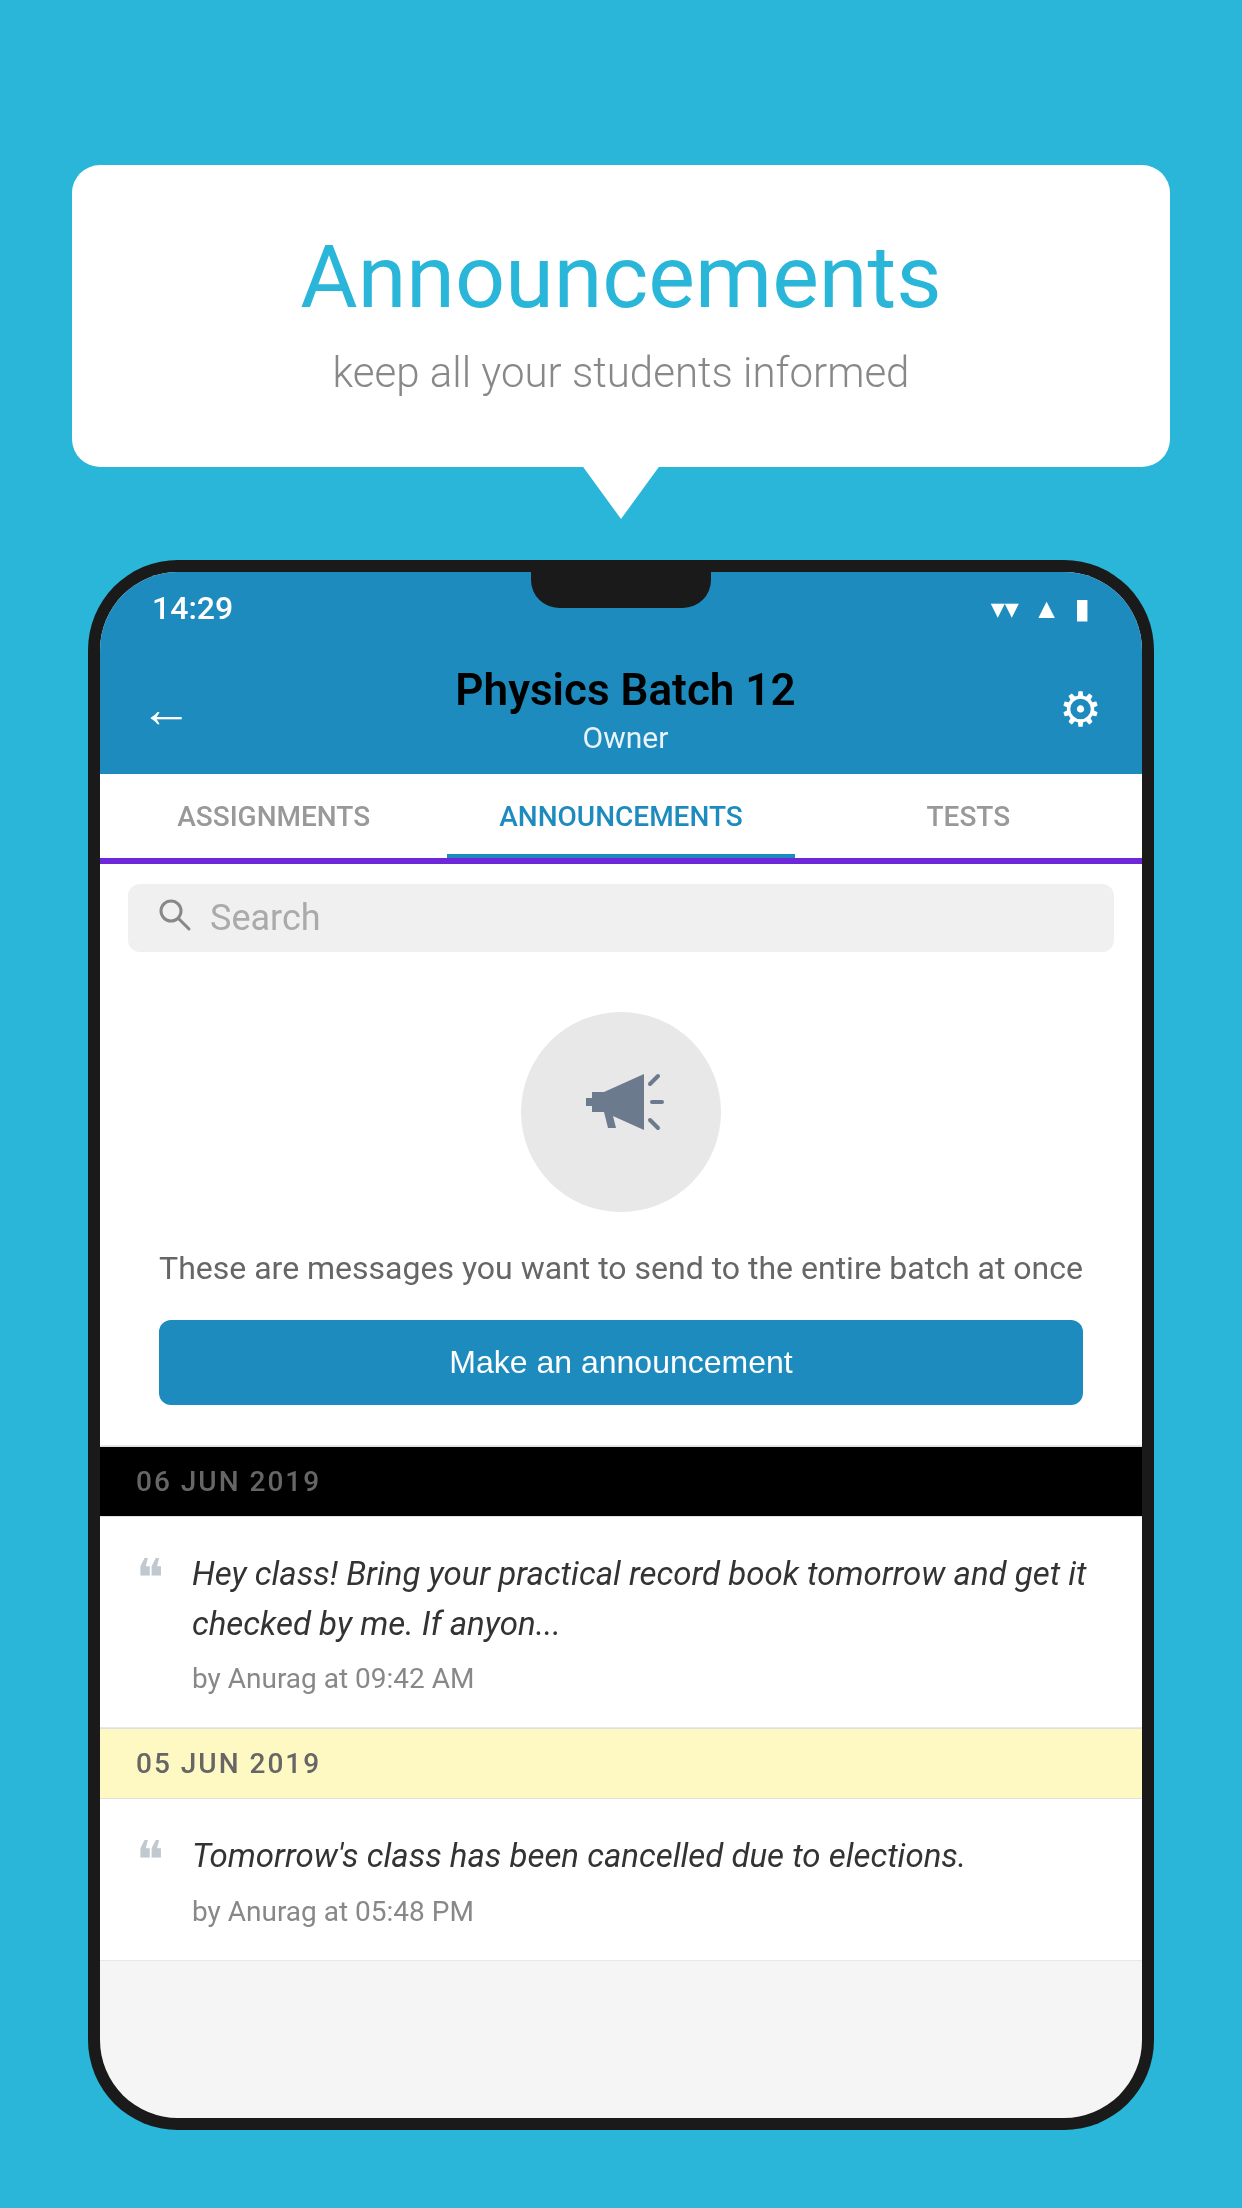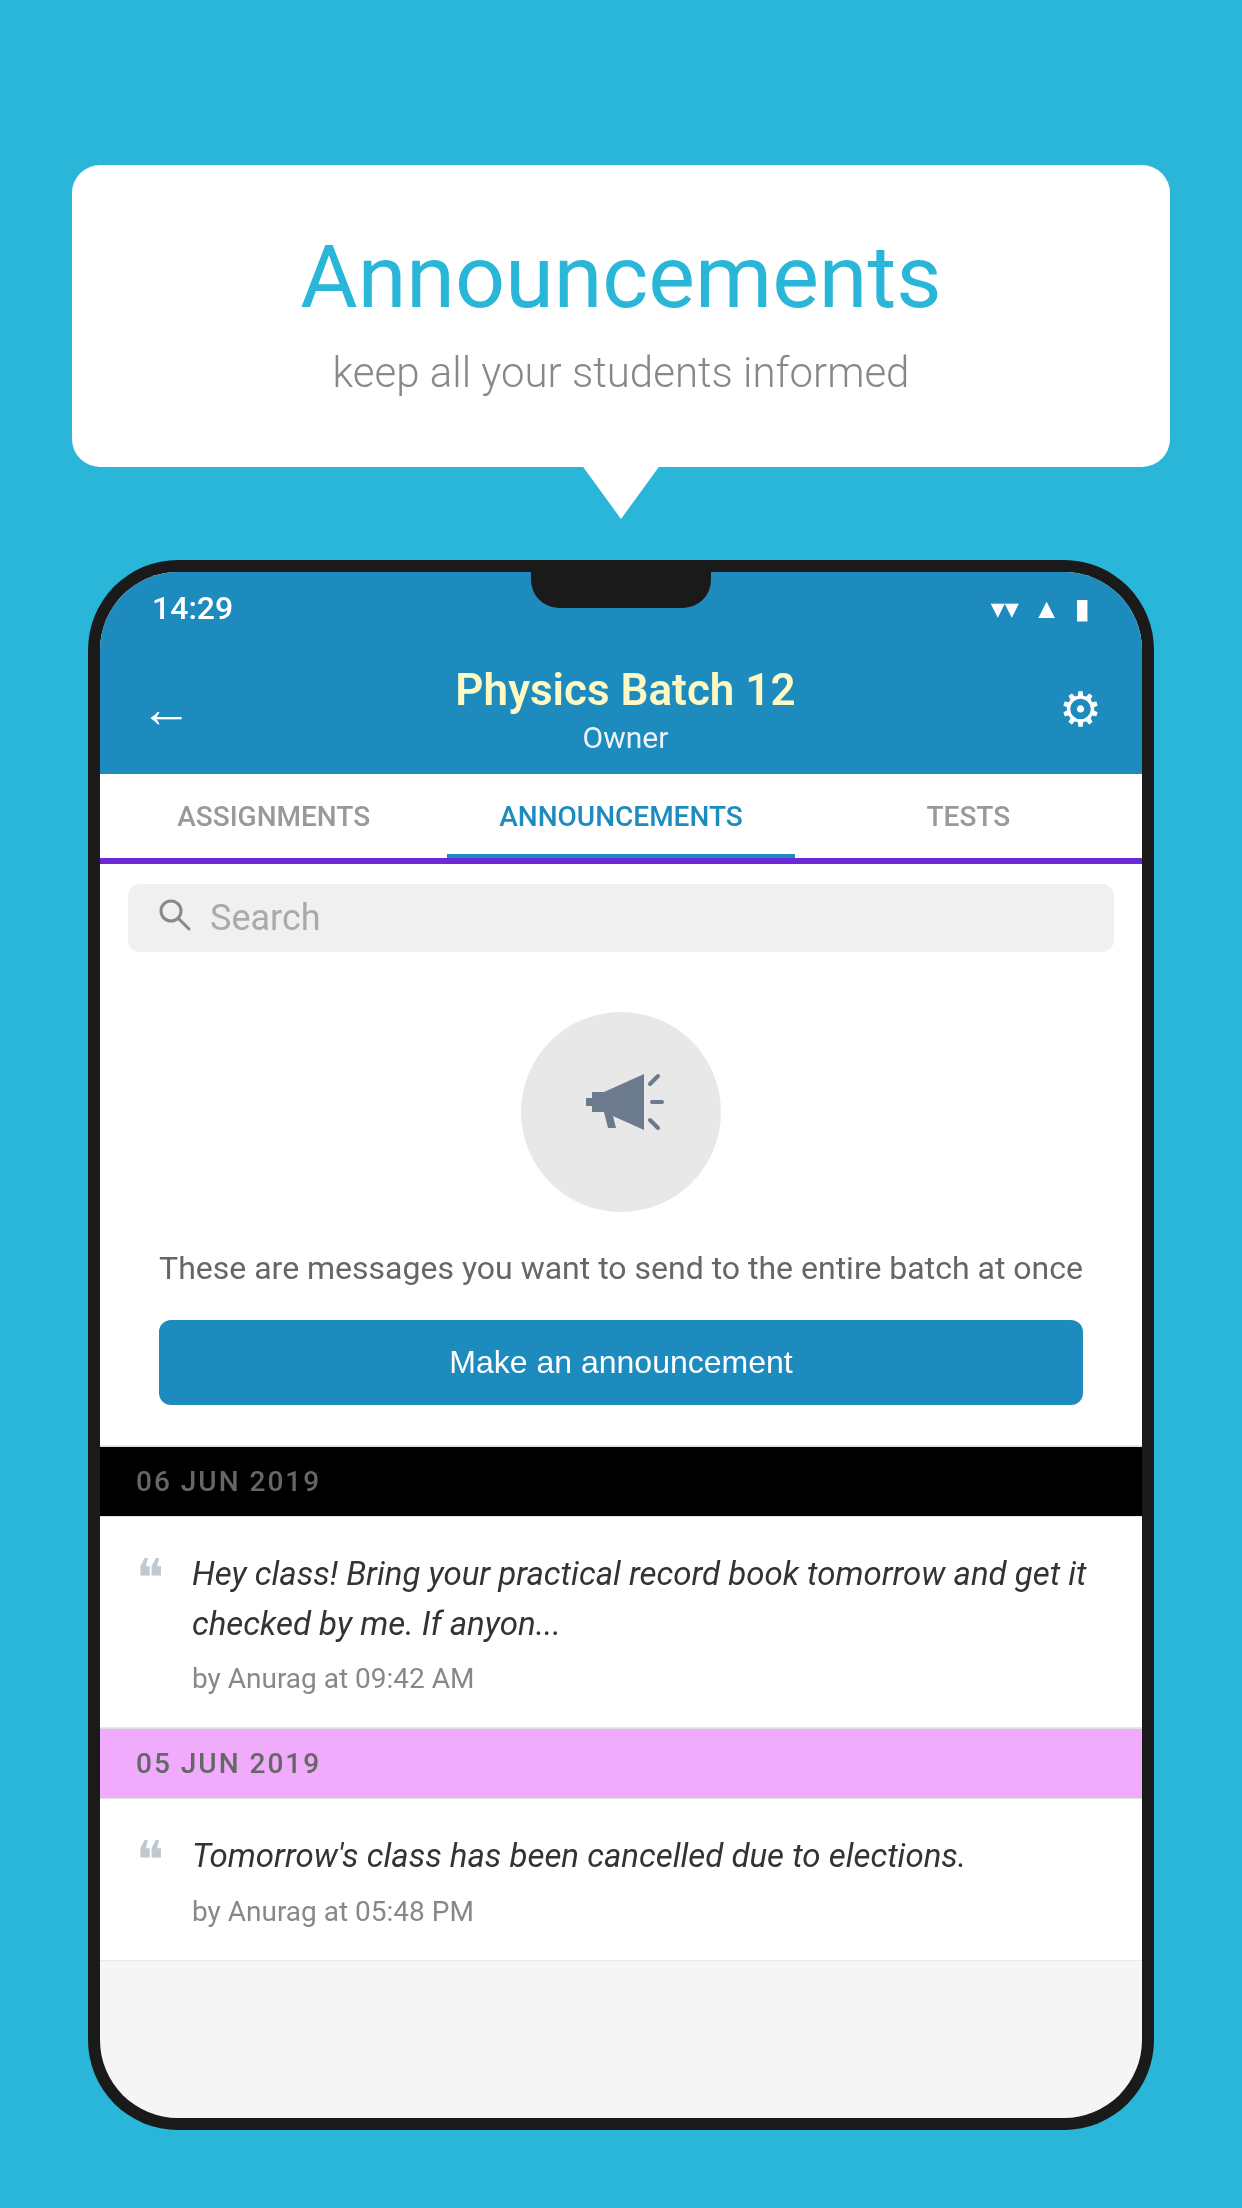--- a/index.html
+++ b/index.html
@@ -138,21 +138,21 @@
       font-size: 52px;
       cursor: pointer;
     }
 
     .app-bar-title-container {
       text-align: center;
       flex: 1;
     }
 
     .app-bar-title {
-      color: #fef9c3;
+      color: #000000;
       font-size: 44px;
       font-weight: 600;
     }
 
     .app-bar-subtitle {
       color: rgba(255,255,255,0.9);
       font-size: 30px;
       margin-top: 4px;
     }
 
@@ -313,21 +313,21 @@
       margin-bottom: 14px;
     }
 
     .announcement-meta {
       font-size: 28px;
       color: #888;
     }
 
     
     .date-separator-2 {
-      background: #f0abfc;
+      background: #fef9c3;
       padding: 18px 36px;
       font-size: 28px;
       color: #666;
       letter-spacing: 2px;
       font-weight: 500;
       border-top: 1px solid #e0e0e0;
       border-bottom: 1px solid #e0e0e0;
     }
   </style>
 </head>

